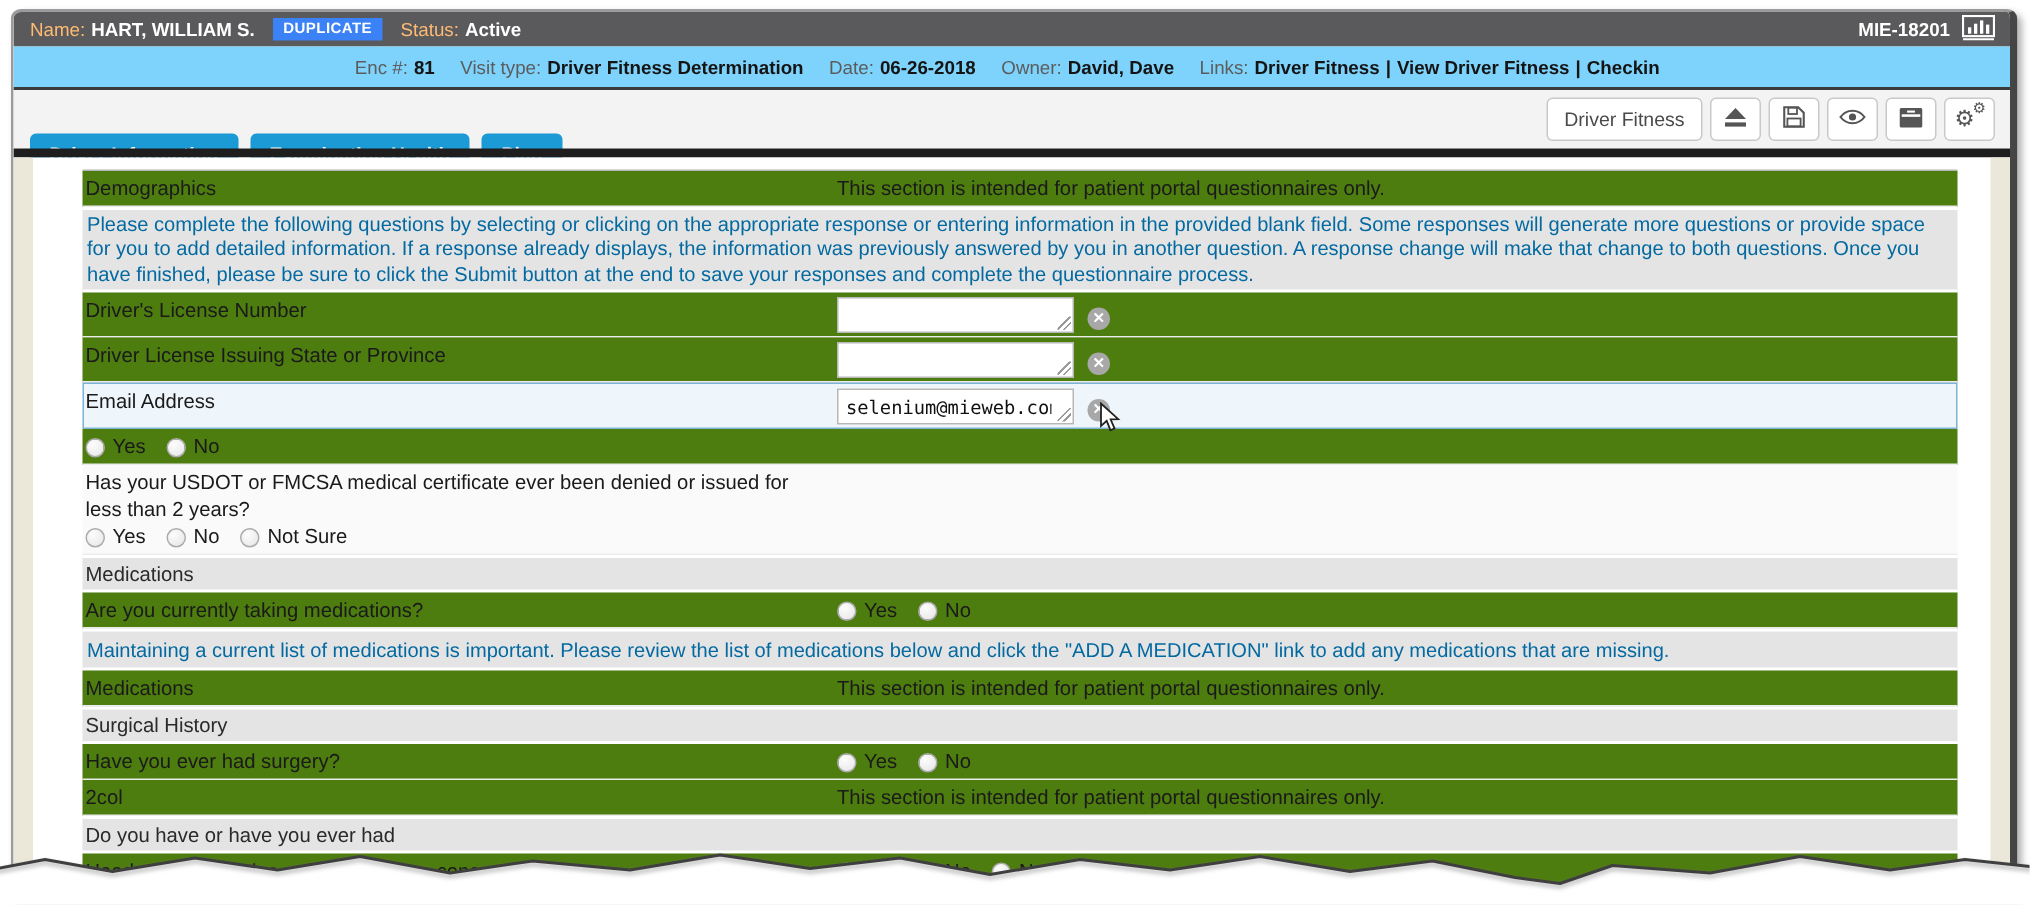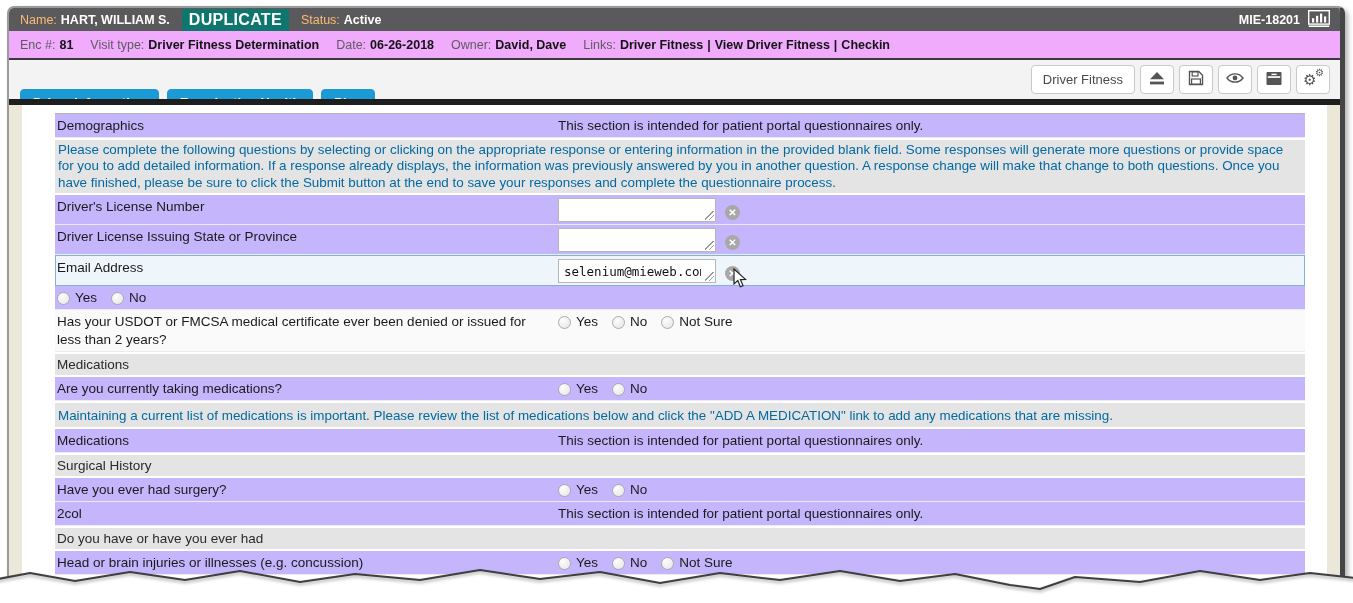--- a/index.html
+++ b/index.html
@@ -9,28 +9,28 @@
   .window { position:absolute; left:7px; top:6px; width:1338px; height:592px;
     border:2px solid #9b9b9b; border-right:5px solid #454545; border-bottom:none;
     border-radius:7px 7px 0 0; background:#fff; overflow:hidden;
     box-shadow:3px 3px 5px rgba(0,0,0,.3); display:flex; flex-direction:column; }
 
   
   .titlebar { height:23px; flex:none; background:#5a5a5c; color:#fff;
     display:flex; align-items:center; padding:0 10px 0 11px; font-size:12.5px; }
   .titlebar .lbl { color:#fdba74; margin-right:4px; }
   .titlebar b { font-weight:bold; }
-  .badge { background:#0f766e; color:#fff; font-weight:bold; font-size:16px;
+  .badge { background:#3b82f6; color:#fff; font-weight:bold; font-size:10px;
     padding:2px 7px 2px; margin:0 12px 0 12px; letter-spacing:.3px; }
   .titlebar .spacer { flex:1; }
   .sysid { font-weight:bold; margin-right:8px; }
 
   
-  .encbar { height:29px; flex:none; background:#f0abfc; border-bottom:2px solid #3a3a3a;
-    display:flex; align-items:center; padding-left:11px; font-size:12.5px; color:#141414; }
+  .encbar { height:29px; flex:none; background:#7dd3fc; border-bottom:2px solid #3a3a3a;
+    display:flex; align-items:center; padding-left:11px; font-size:12.5px; color:#141414;justify-content:center; }
   .encbar .grp { margin-right:17px; white-space:nowrap; }
   .encbar .lbl { color:#5c5c5c; margin-right:4px; }
   .encbar b { font-weight:bold; }
   .encbar .lnk { font-weight:bold; cursor:pointer; }
   .encbar .sep { font-weight:bold; margin:0 4px; }
 
   
   .toolbar { height:39px; flex:none; background:#f3f3f3; display:flex;
     align-items:center; padding:0 10px 0 11px; }
   .btn-blue { background:#1b9ad6; border:1px solid #1b9ad6; color:#fff; font-weight:bold;
@@ -49,22 +49,22 @@
 
   
   .content { position:relative; flex:1; background:#fff; overflow:hidden; }
   .gutter { position:absolute; top:0; bottom:0; width:13px; background:#ebe7d9; }
   .gutter.left { left:0; } .gutter.right { right:0; }
 
   .form-table { margin:8px 35px 0 46px; border-top:1px solid #b5b5b5; }
 
   .row { display:flex; align-items:flex-start; padding:3px 8px 2px 2px;
     border-bottom:1px solid #ececec; font-size:13.5px; line-height:18px; color:#1a1a1a;
-    background:#c4b5fd; }
-  .row-alt { background:#fafafa; }
+    background:#4d7c0f; }
+  .row-alt { background:#fafafa;flex-direction:column; }
   .cell-label { width:501px; flex:none; padding-right:12px; }
   .cell-control { flex:1; display:flex; align-items:center; }
   .cell-note { flex:1; }
 
   .row-section { background:#e4e4e4; border-top:2px solid #fff; border-bottom:2px solid #fff;
     padding:2px 8px 1px 2px; color:#2a2a2a; }
   .row-para { background:#e4e4e4; border-top:2px solid #fff; border-bottom:2px solid #fff;
     padding:2px 10px 2px 3px; font-size:13.4px; line-height:16.4px; color:#0369a1; }
   .row-para-sm { padding:4px 10px 3px 3px; line-height:17px; }
 

